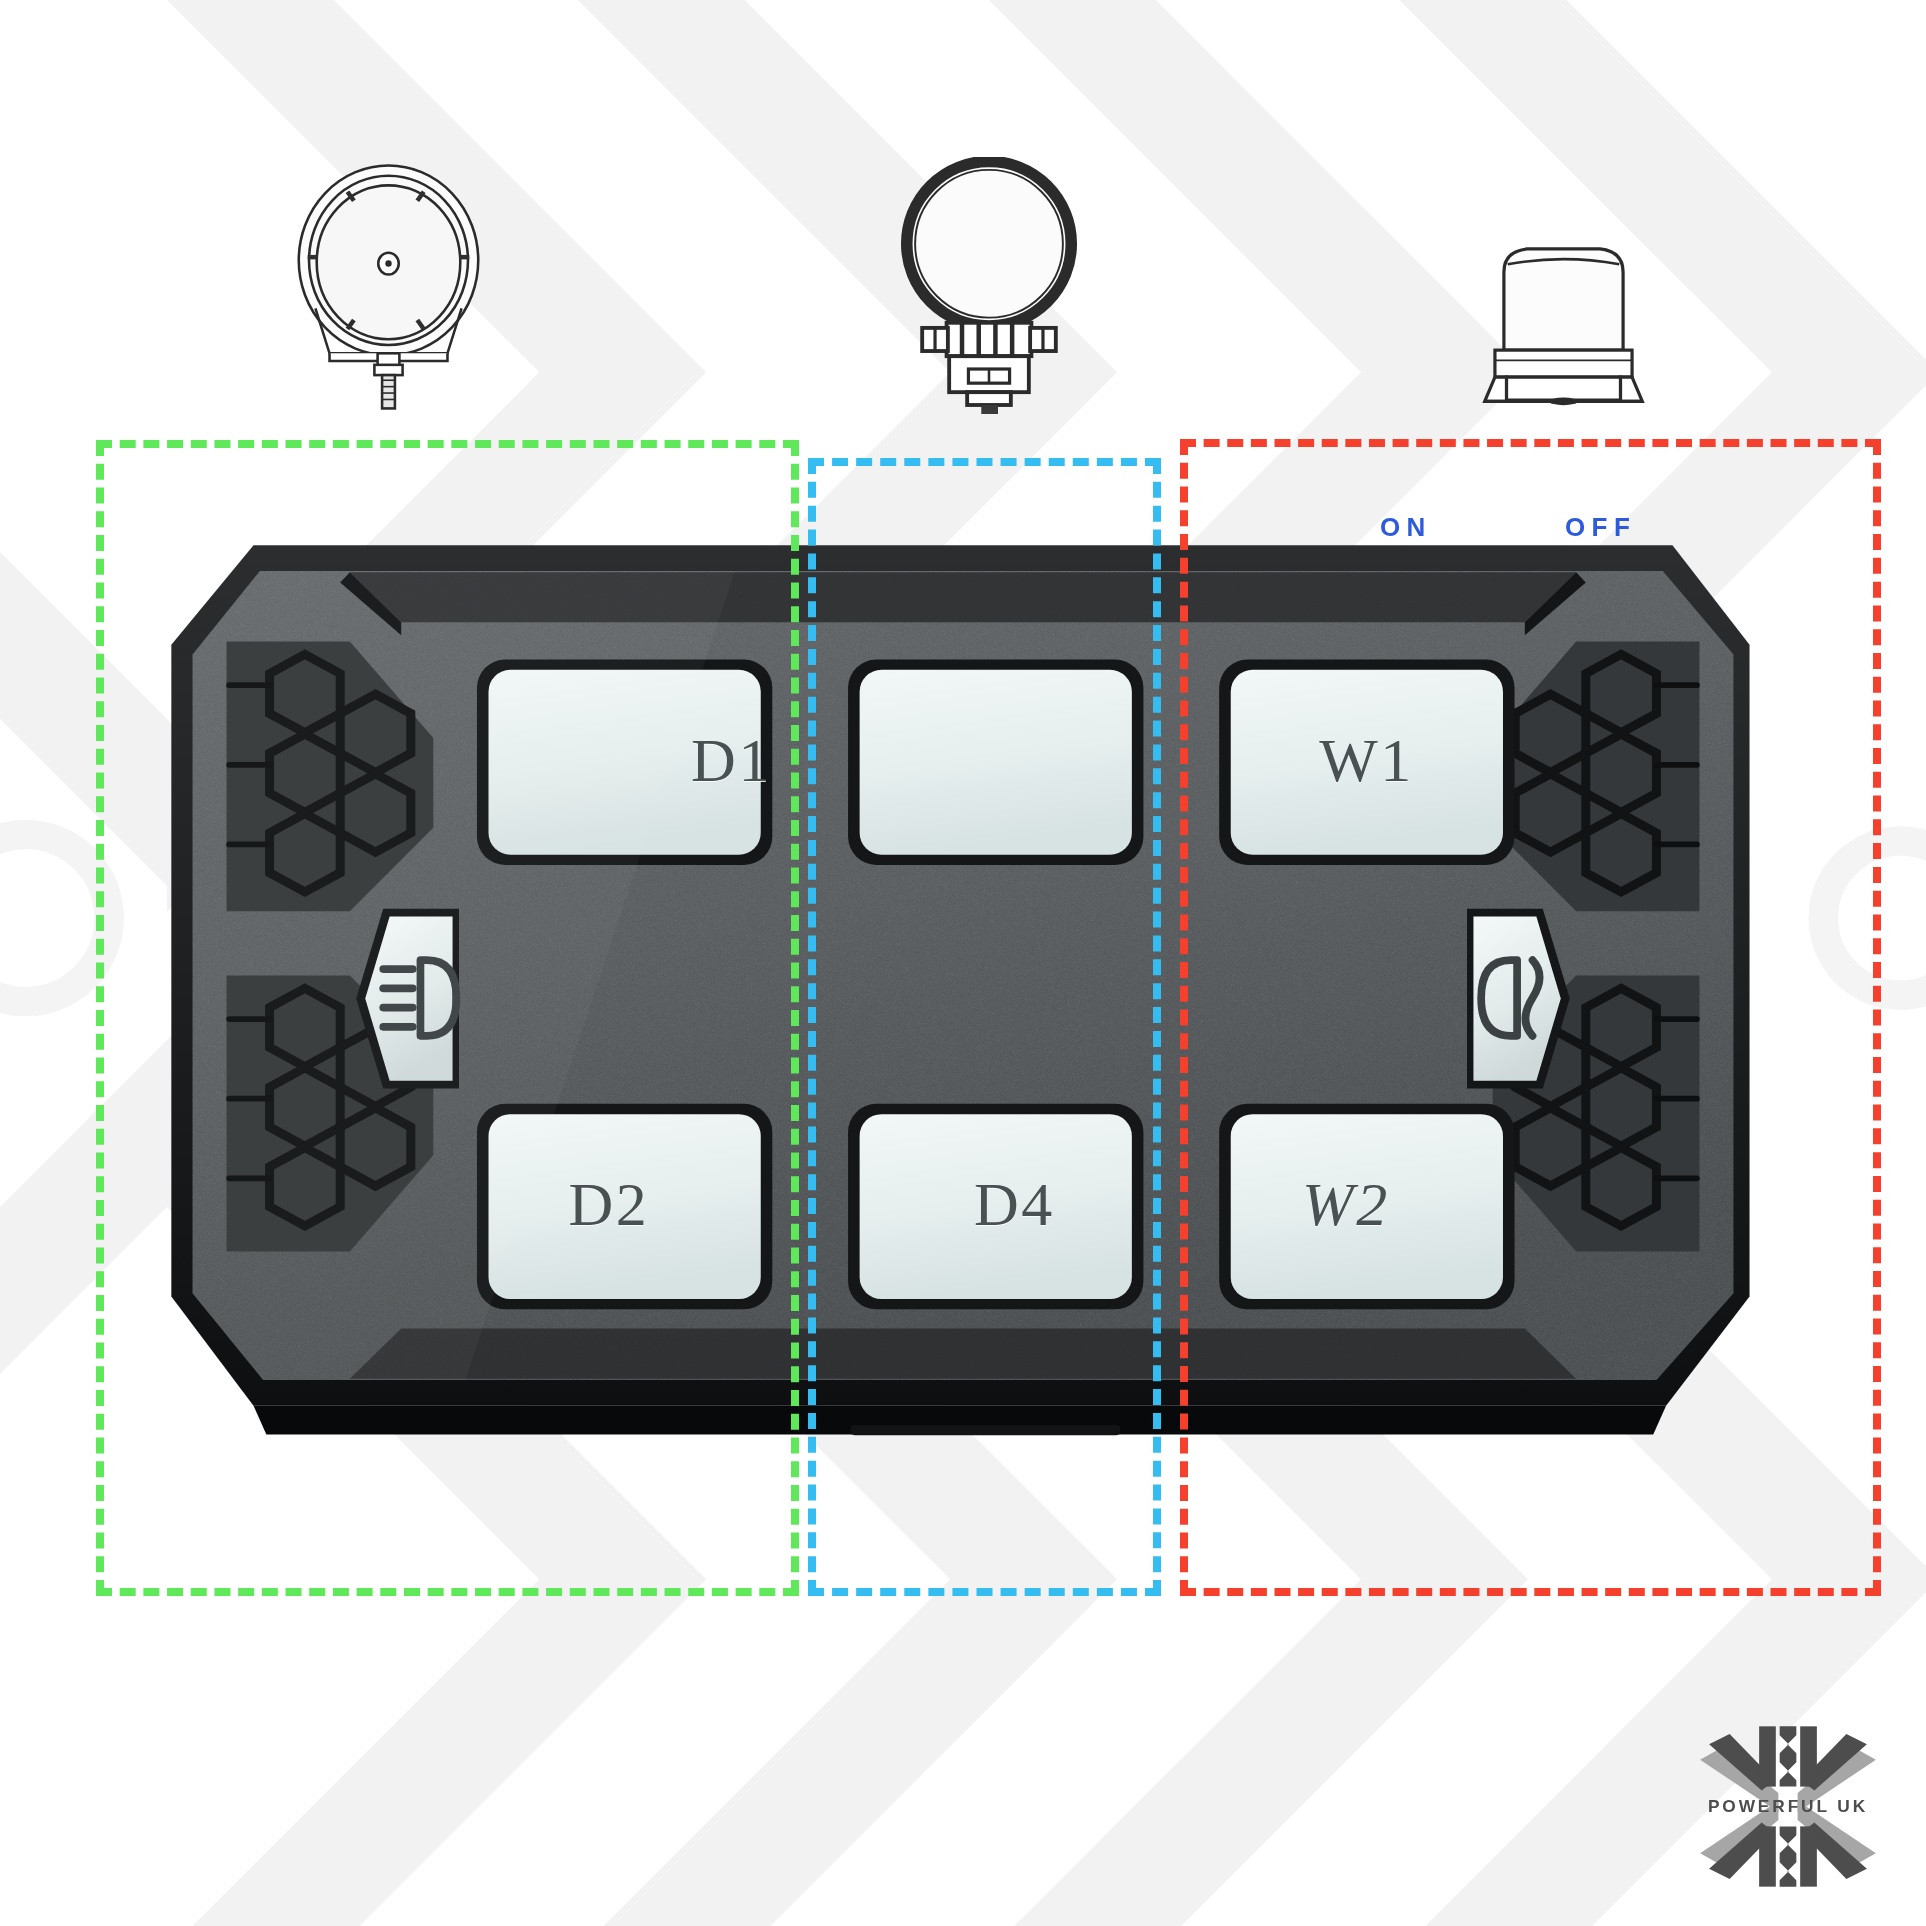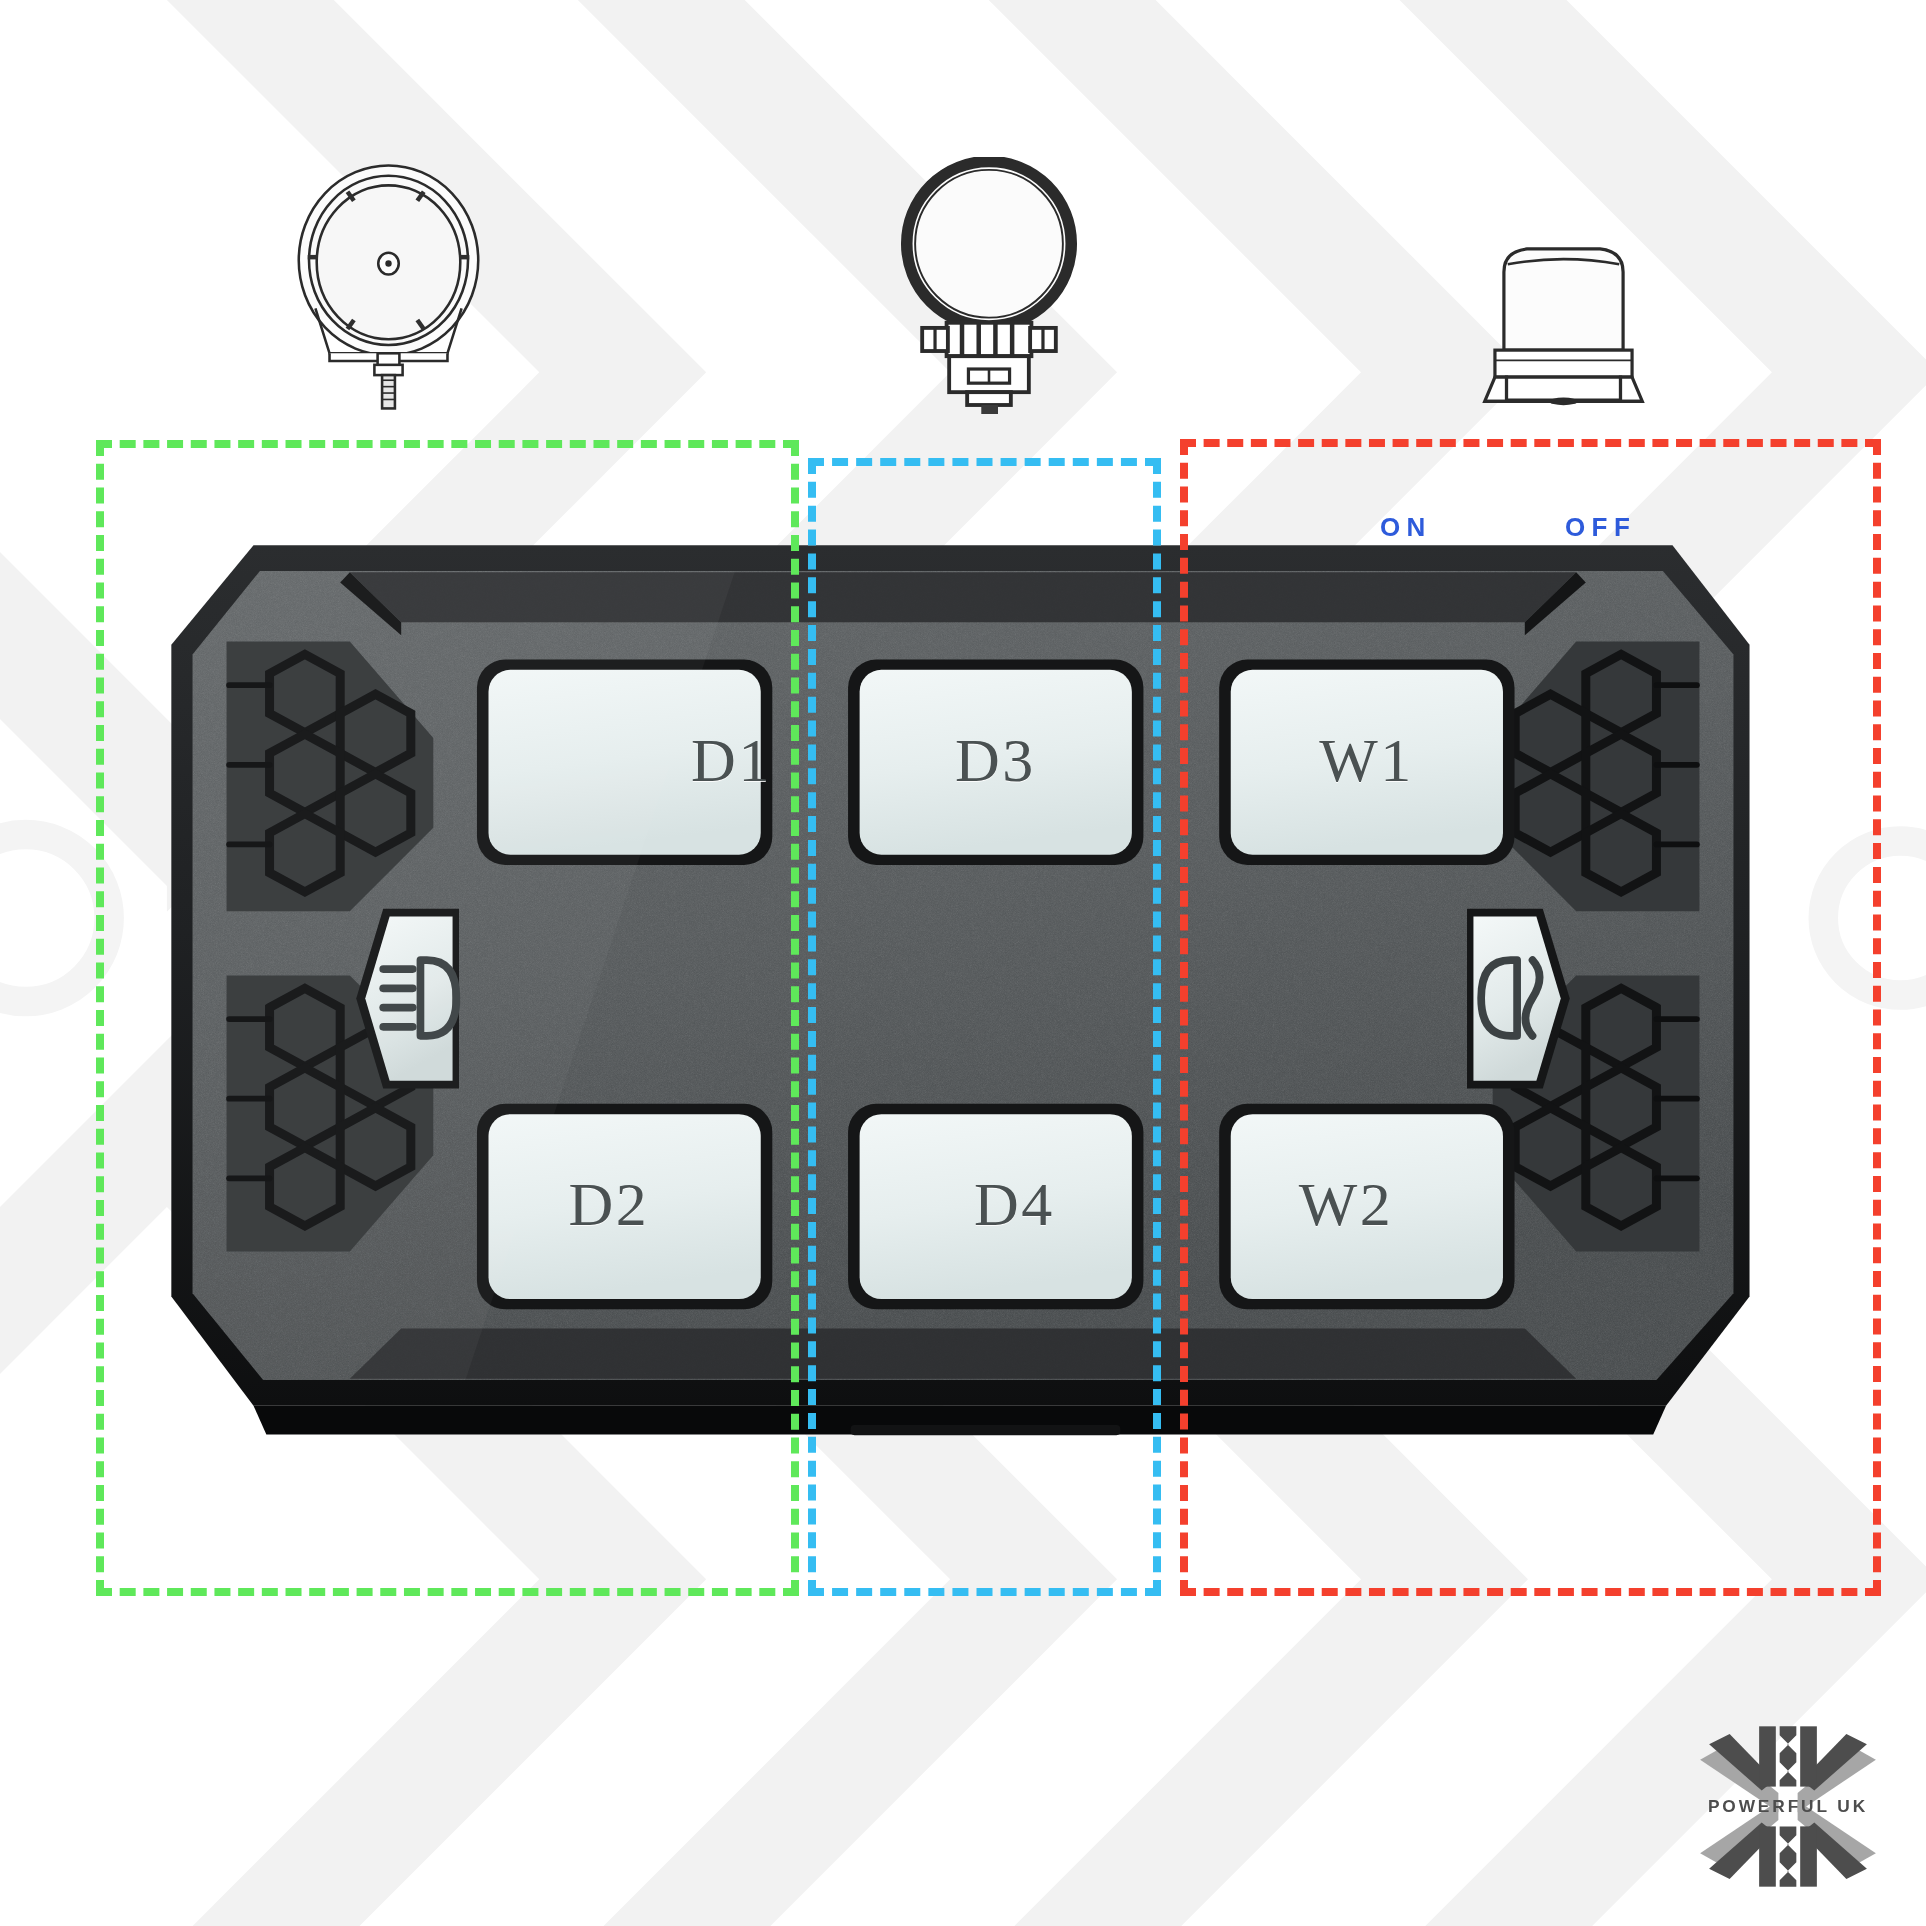--- a/index.html
+++ b/index.html
@@ -309,25 +309,24 @@
         <rect x="1076" y="900" width="460" height="320" rx="44" fill="#151617"></rect>
         <rect x="1094" y="916" width="424" height="288" rx="34" fill="url(#btnGrad)"></rect>
         <rect x="1654" y="900" width="460" height="320" rx="44" fill="#151617"></rect>
         <rect x="1672" y="916" width="424" height="288" rx="34" fill="url(#btnGrad)"></rect>
       </g>
 
       <path d="M 160 70 L 900 70 L 480 1330 L 165 1330 L 55 1195 L 55 200 Z" fill="#ffffff" opacity="0.035"></path>
     </svg>
 
     <div class="btnlabel" style="left:320px;top:199px;width:295px;text-align:right;">D1</div>
-    <div class="btnlabel" style="left:691px;top:199px;width:295px;">D3</div>
     <div class="btnlabel" style="left:1062px;top:199px;width:295px;">W1</div>
     <div class="btnlabel" style="left:320px;top:643px;width:264px;">D2</div>
     <div class="btnlabel" style="left:691px;top:643px;width:295px;margin-left:19px;">D4</div>
-    <div class="btnlabel" style="left:1062px;top:643px;width:254px;">W2</div>
+    <div class="btnlabel" style="left:1062px;top:643px;width:254px;font-style:italic;">W2</div>
 
     <div class="onofflabel" style="left:1223px;top:-14px;">ON</div>
     <div class="onofflabel" style="left:1408px;top:-14px;">OFF</div>
   </div>
 
   <div class="region green" style="left:96px;top:440px;width:703px;height:1156px;"></div>
   <div class="region blue" style="left:808px;top:458px;width:353px;height:1138px;"></div>
   <div class="region red" style="left:1180px;top:439px;width:701px;height:1157px;"></div>
 
   <div id="logo">

